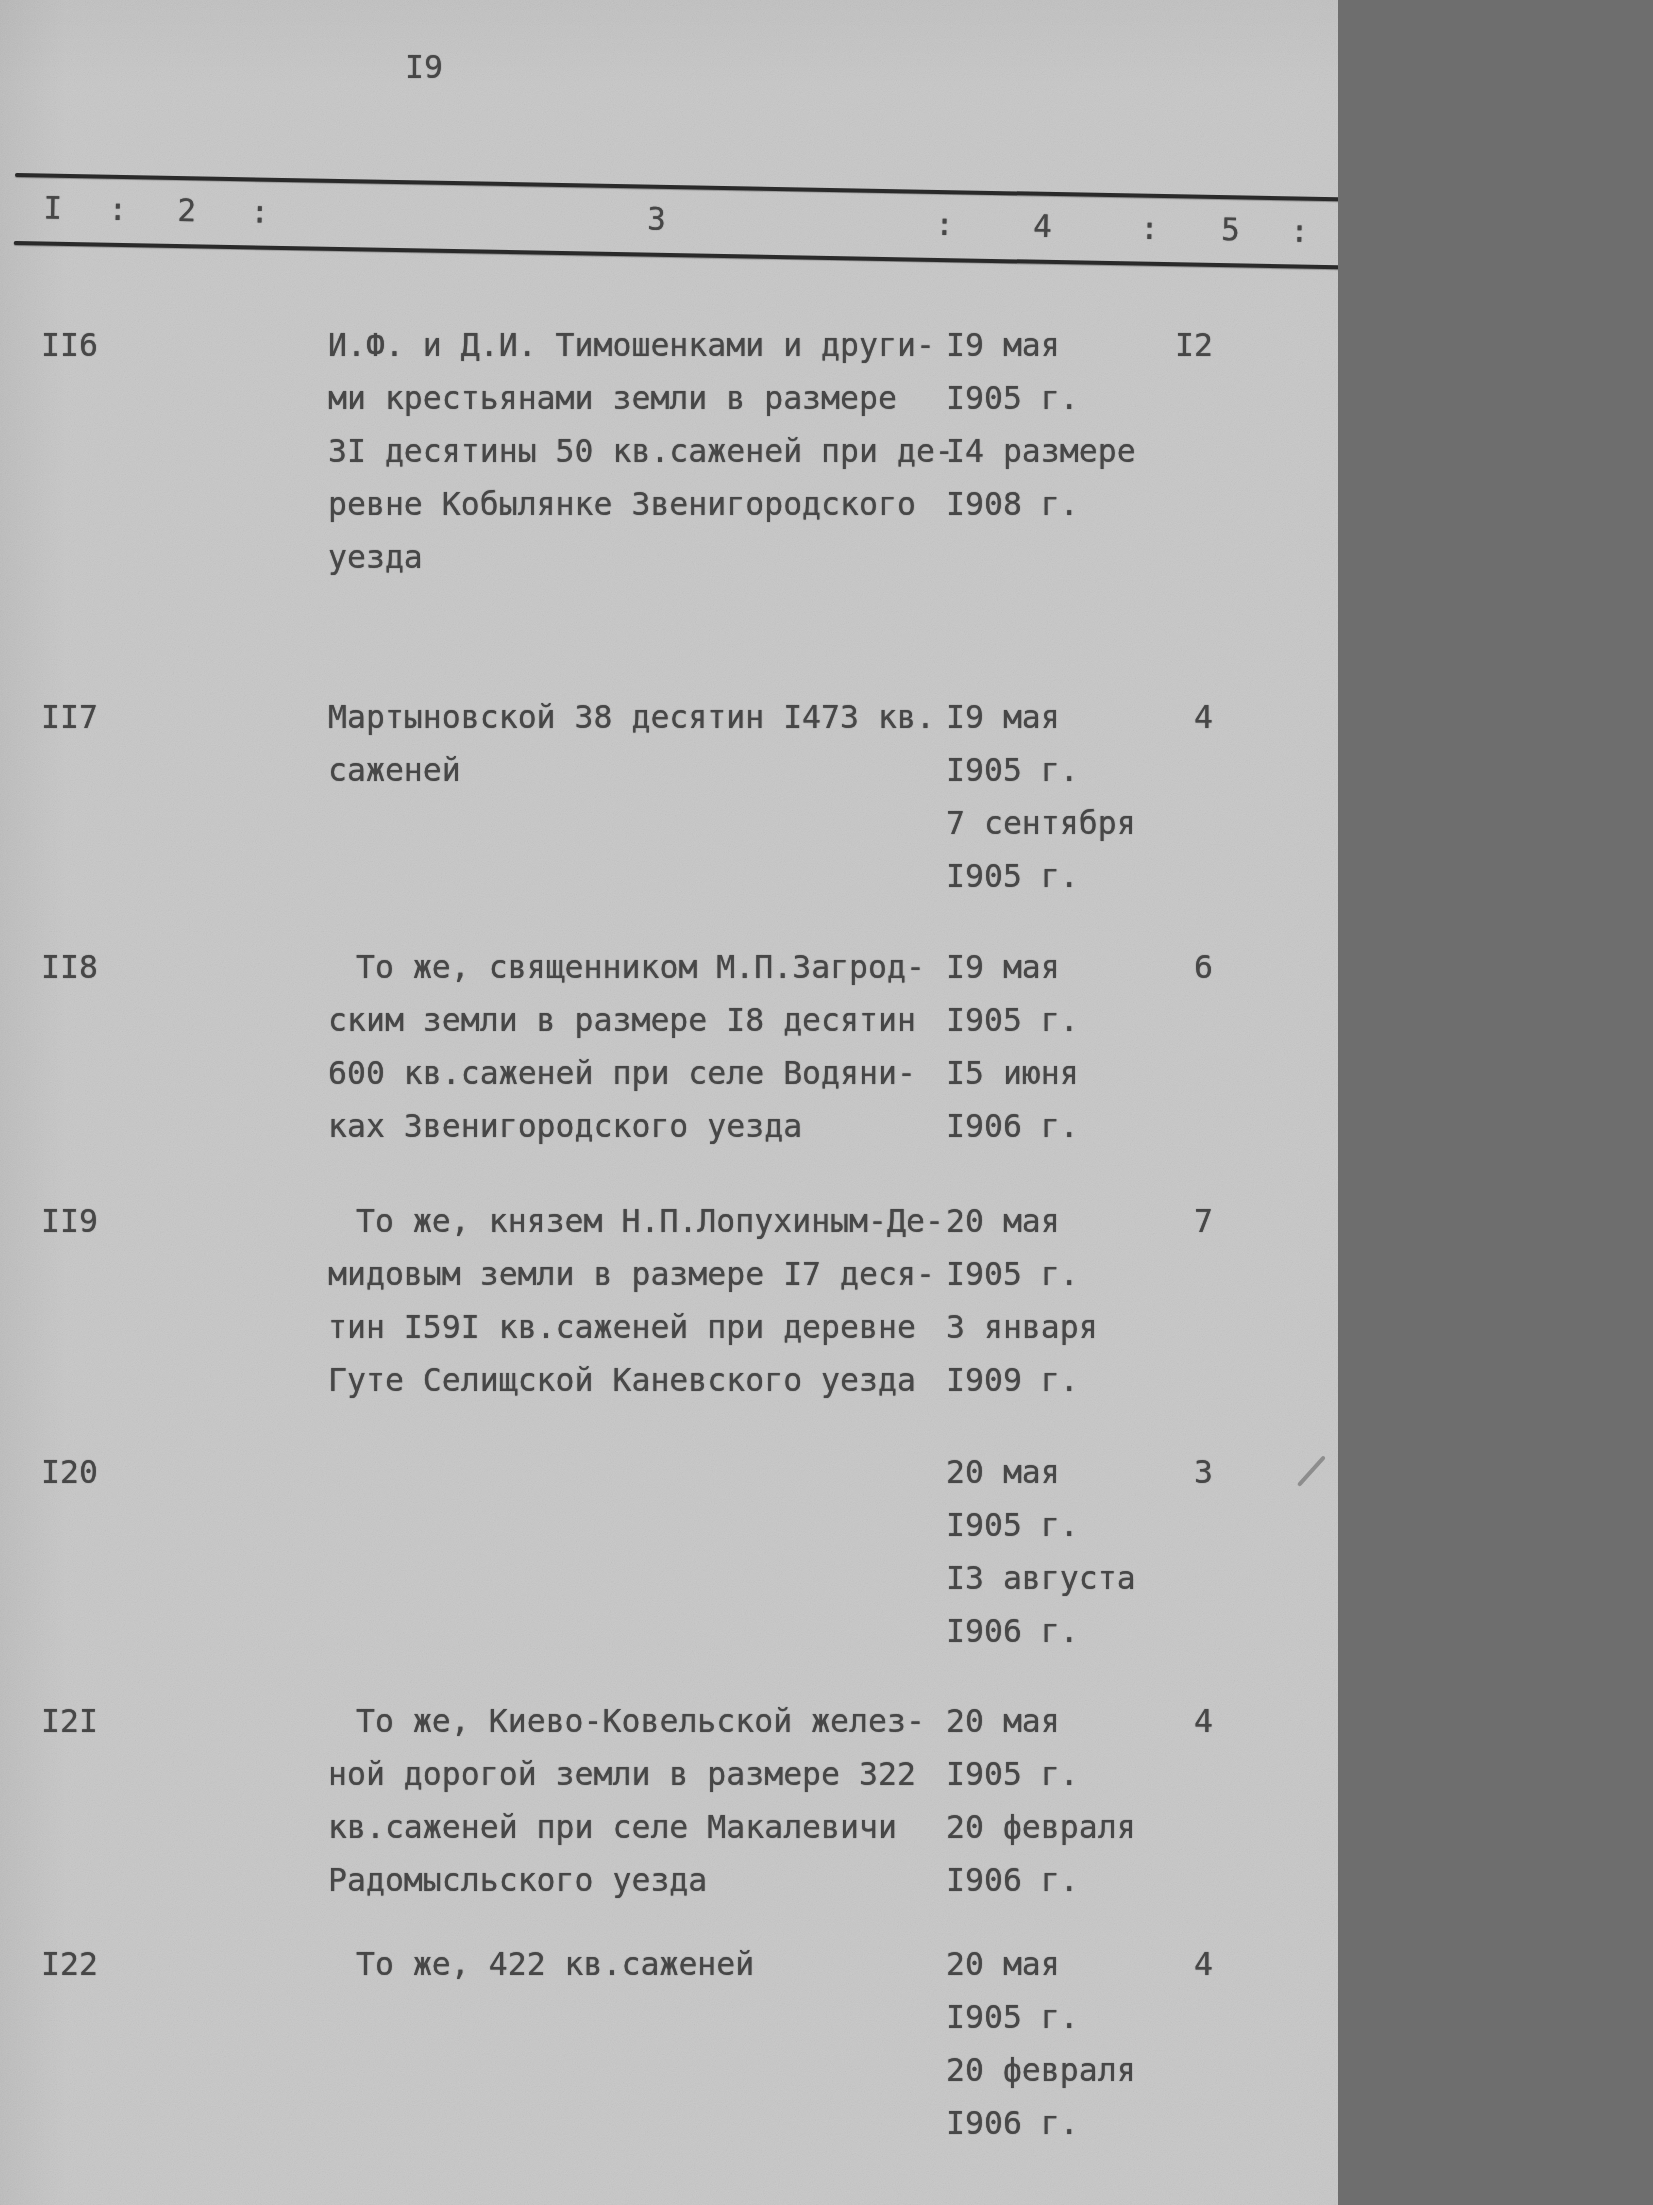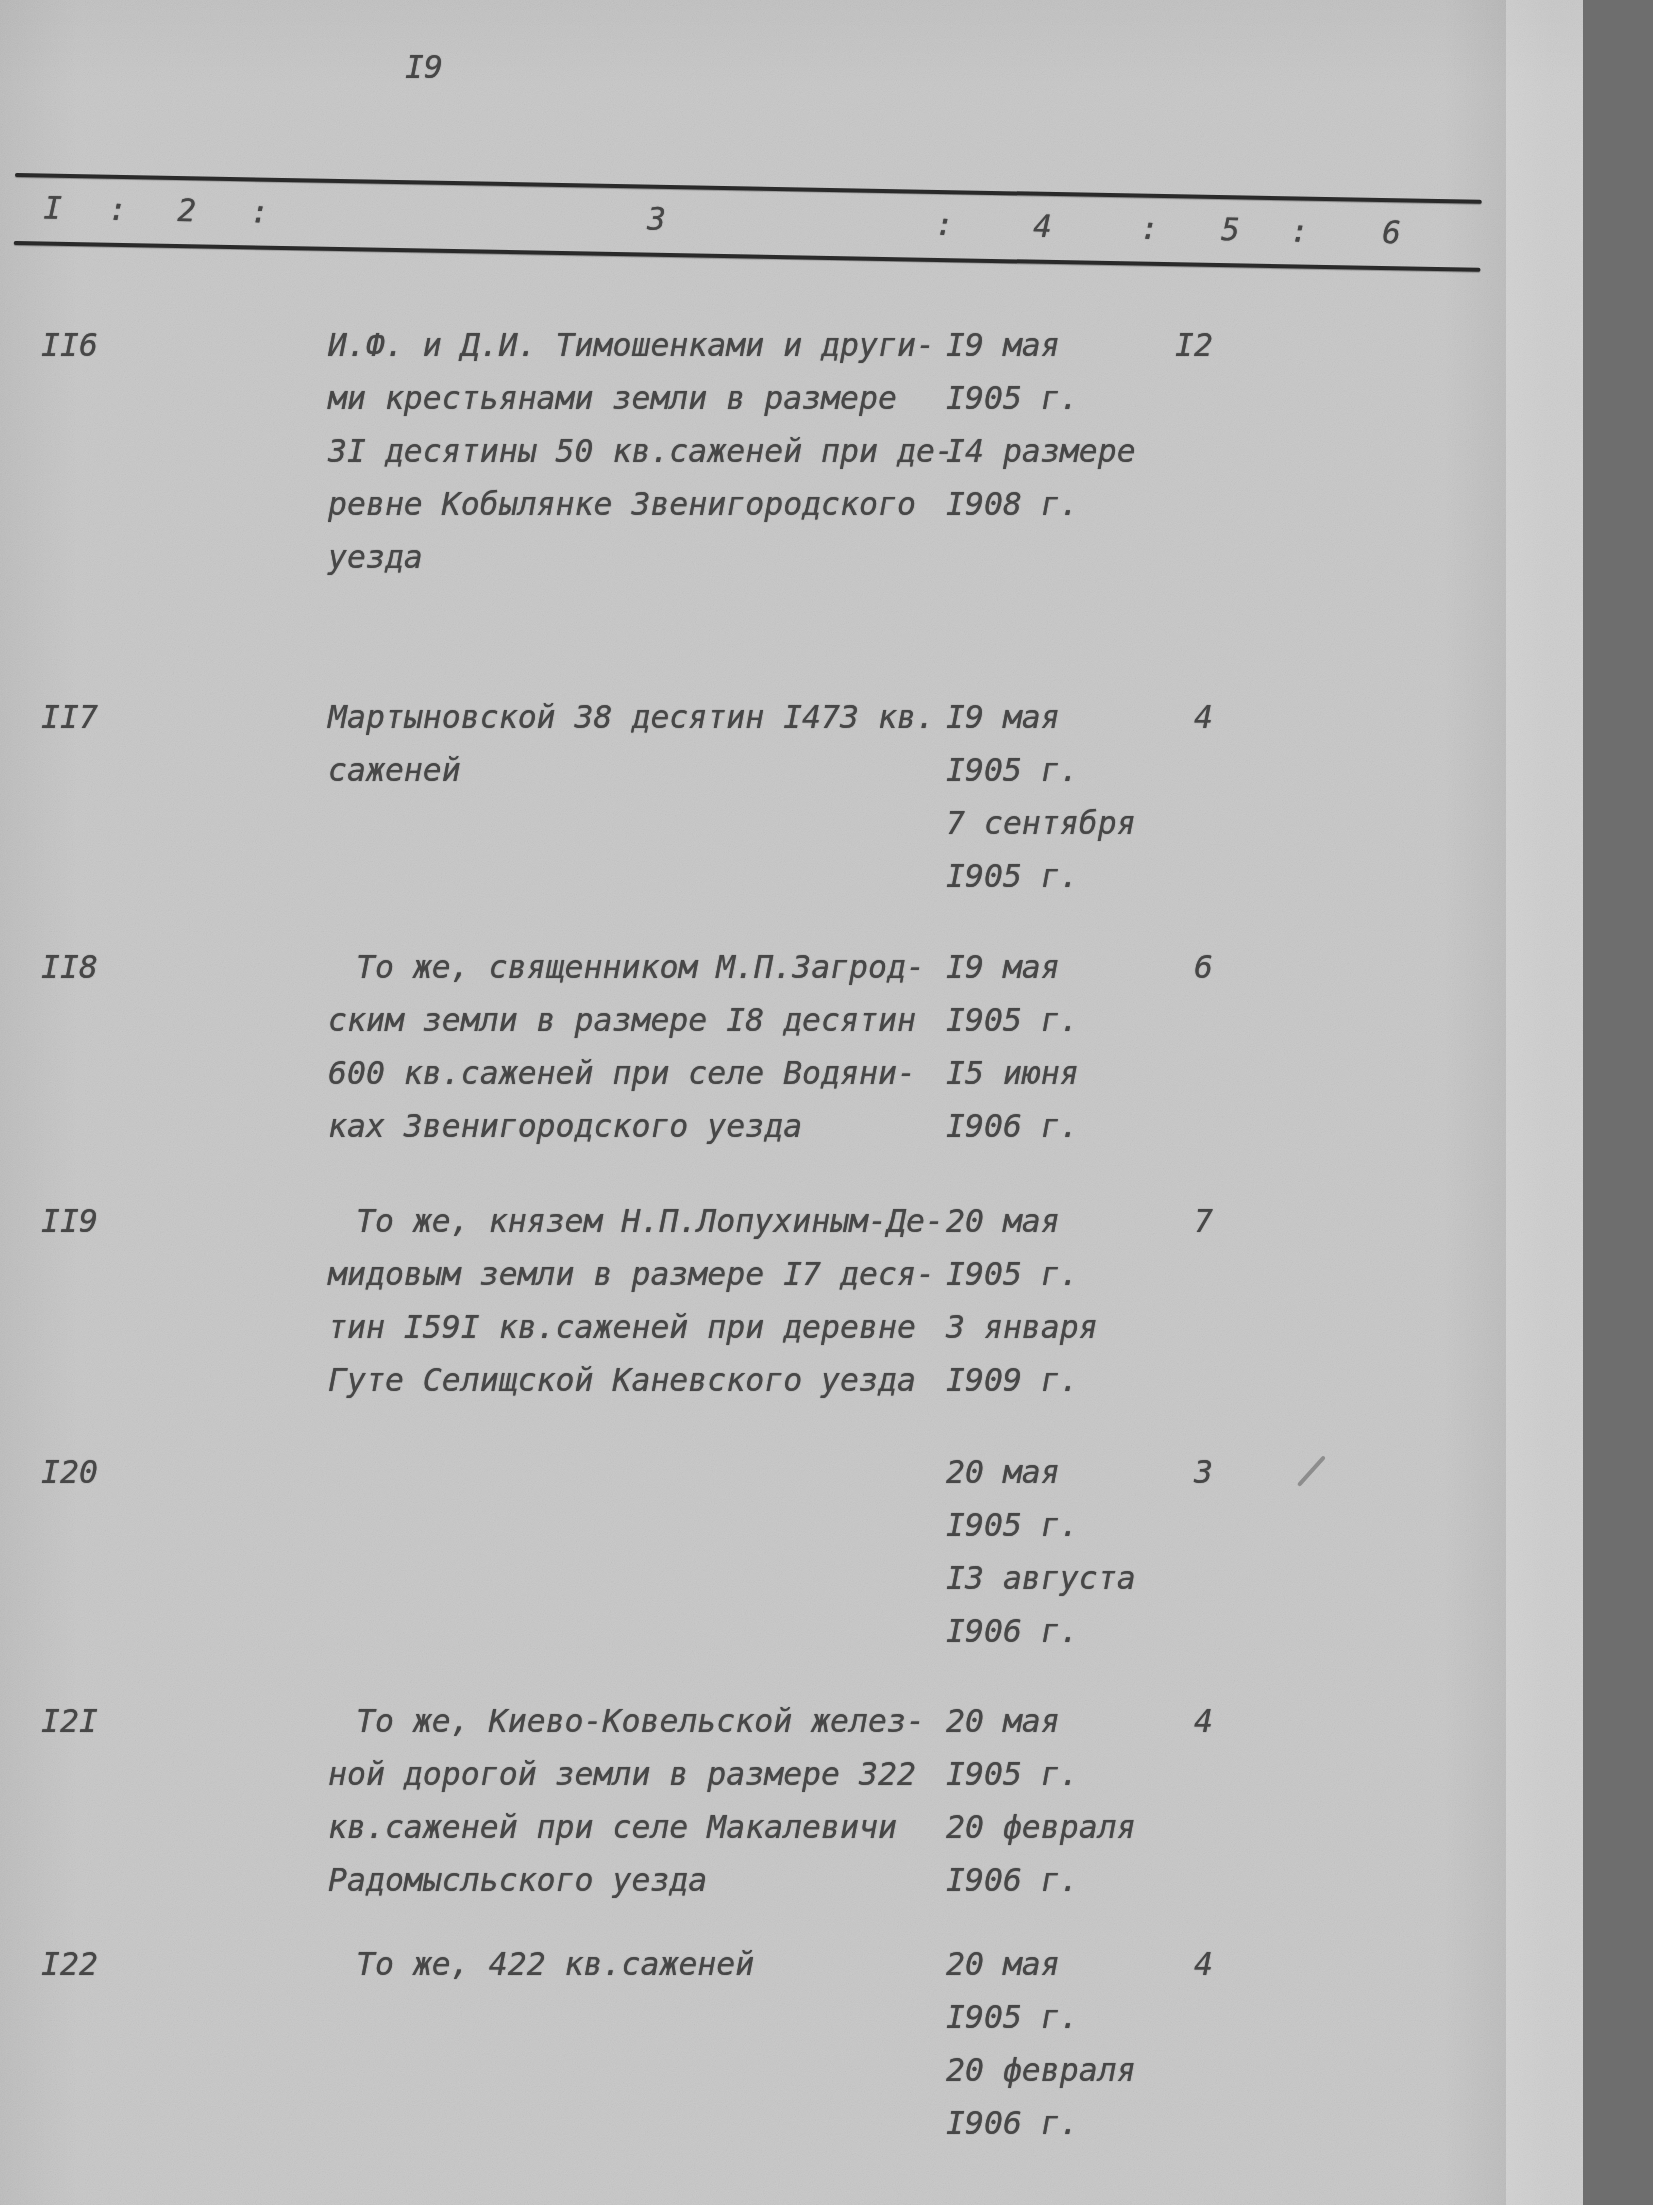--- a/index.html
+++ b/index.html
@@ -1,26 +1,25 @@
 <!DOCTYPE html>
 <html style="font-size:13.6px"><head>
 <meta charset="utf-8">
 <style>
   html,body{margin:0;padding:0;background:#6e6e6e;}
   .page{
     position:relative;
-    width:1583px;height:2205px;
+    width:1338px;height:2205px;
     background:
       linear-gradient(to right, rgba(0,0,0,0.05), rgba(0,0,0,0) 5%),
       linear-gradient(to bottom, rgba(0,0,0,0.03), rgba(0,0,0,0) 4%),
       #c7c7c7;
     overflow:hidden;
     font-family:"DejaVu Sans Mono","Liberation Mono",monospace;
     color:#474747;
-    font-style:italic;
   }
   .grain{position:absolute;left:0;top:0;width:1654px;height:2205px;pointer-events:none;}
   .typed{
     font-size:31.5px;line-height:53px;
     text-shadow:0 0 1.1px rgba(55,55,55,0.8);
     white-space:nowrap;
   }
   .page-number{position:absolute;left:405px;top:41px;}
   
   .header-band{

